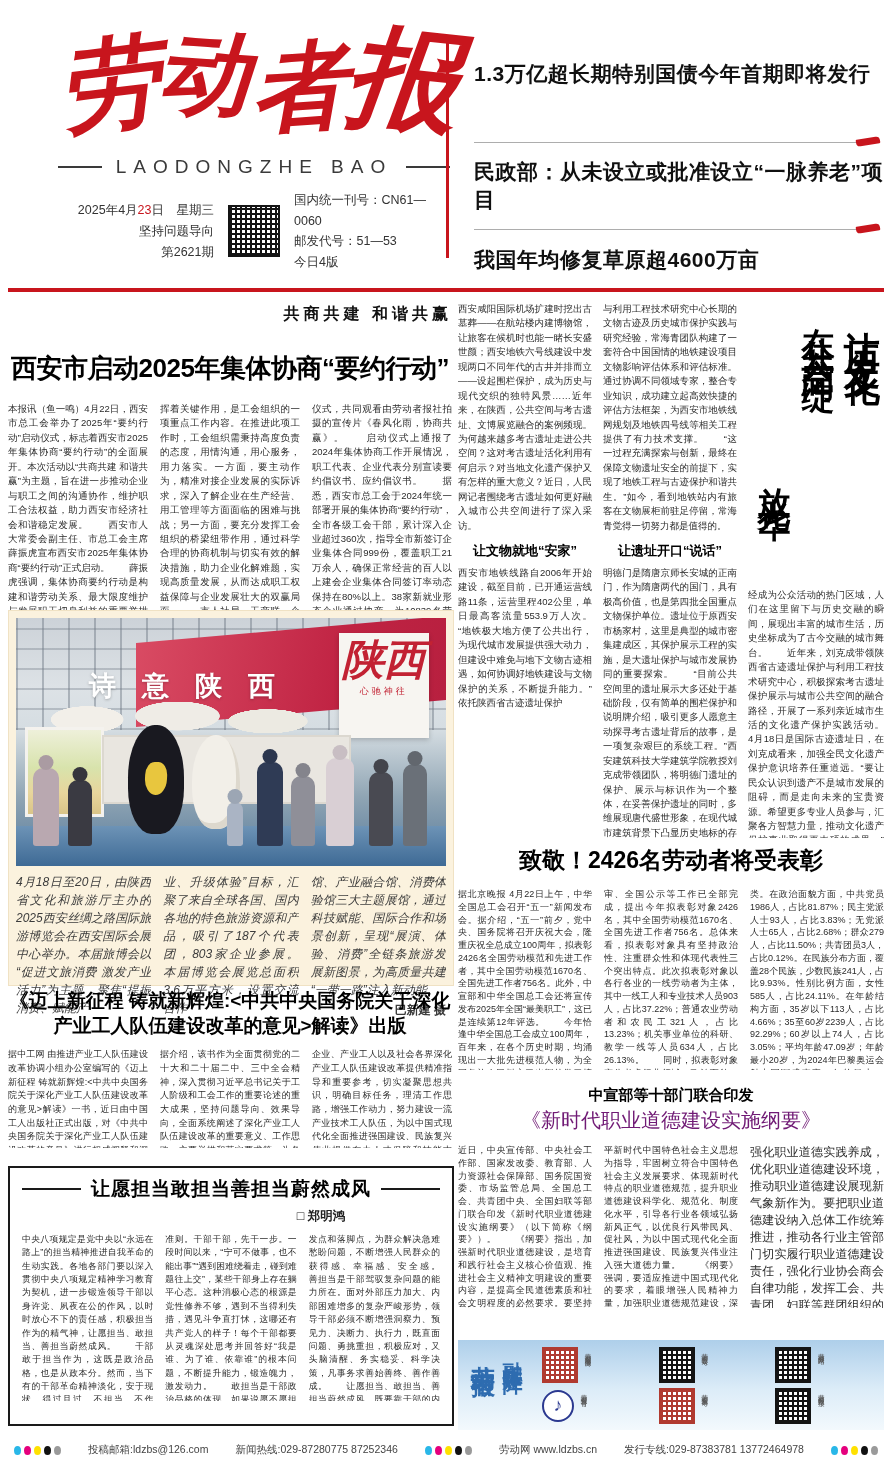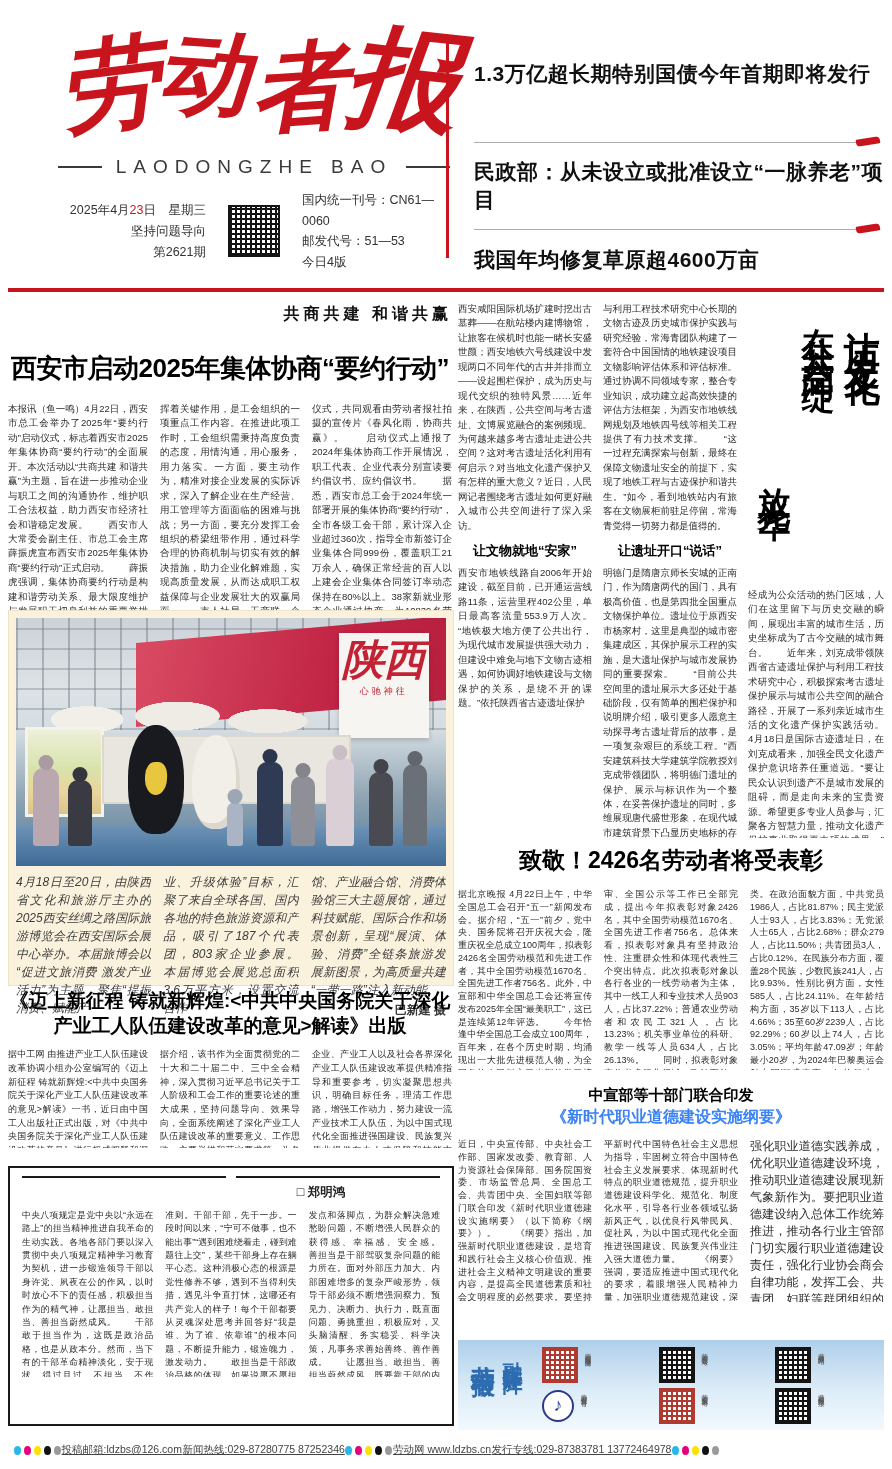--- a/index.html
+++ b/index.html
@@ -10,21 +10,21 @@
   .calli{display:flex;align-items:flex-start;color:#c8151d;font-family:"Liberation Serif",serif;
          font-weight:700;font-style:italic;font-size:100px;line-height:1;}
   .calli span{display:inline-block;}
   .calli .c0{transform:rotate(-7deg) translateY(6px);}
   .calli .c1{transform:rotate(4deg) translateY(-2px);font-size:92px;}
   .calli .c2{transform:rotate(-4deg) translateY(10px);font-size:96px;}
   .calli .c3{transform:rotate(6deg) translateY(-6px);font-size:112px;}
   .romanized{display:flex;align-items:center;gap:14px;color:#3a3a3a;font-size:19px;
              letter-spacing:7px;font-weight:500;}
   .romanized .rule{flex:1;border-top:2px solid #3a3a3a;}
-  .mast-info{display:flex;gap:22px;align-items:center;font-size:12.5px;line-height:1.65;color:#333;}
+  .mast-info{display:flex;gap:14px;align-items:center;font-size:12.5px;line-height:1.65;color:#333;}
   .mast-info .dates{text-align:right;flex:1;}
   .mast-info .pub{text-align:left;flex:1;}
   .day-red{color:#c8151d;}
   .qr{position:relative;background:#fff;border:2px solid #141414;
       background-image:repeating-linear-gradient(0deg,#141414 0 2px,transparent 2px 5px),
                        repeating-linear-gradient(90deg,#141414 0 2px,transparent 2px 5px);}
   .qr.red{border-color:#b03a30;
       background-image:repeating-linear-gradient(0deg,#b03a30 0 2px,transparent 2px 5px),
                        repeating-linear-gradient(90deg,#b03a30 0 2px,transparent 2px 5px);}
   .mast-divider{background:#c8151d;width:3px;}
@@ -163,20 +163,21 @@
       <div class="col">挥着关键作用，是工会组织的一项重点工作内容。在推进此项工作时，工会组织需秉持高度负责的态度，用情沟通，用心服务，用力落实。一方面，要主动作为，精准对接企业发展的实际诉求，深入了解企业在生产经营、用工管理等方面面临的困难与挑战；另一方面，要充分发挥工会组织的桥梁纽带作用，通过科学合理的协商机制与切实有效的解决措施，助力企业化解难题，实现高质量发展，从而达成职工权益保障与企业发展壮大的双赢局面。　　市人社局、工商联、企联会、各区县工会、企业代表及职工代表等130余人出席了启动</div>
       <div class="col">仪式，共同观看由劳动者报社拍摄的宣传片《春风化雨，协商共赢》。　　启动仪式上通报了2024年集体协商工作开展情况，职工代表、企业代表分别宣读要约倡议书、应约倡议书。　　据悉，西安市总工会于2024年统一部署开展的集体协商“要约行动”，全市各级工会干部，累计深入企业超过360次，指导全市新签订企业集体合同999份，覆盖职工21万余人，确保正常经营的百人以上建会企业集体合同签订率动态保持在80%以上。38家新就业形态企业通过协商，为10839名劳动者筑牢权益防线。</div>
     </div>
   </div>
 
   <div class="abs photo-box" style="left:8px;top:610px;width:430px;height:360px;">
     <div class="photo" style="height:248px;">
       <div class="truss"></div>
       <div class="banner-red"></div>
       <div class="wave"></div>
+      <div class="photo-title">诗意陕西</div>
       <div class="board">
         <div class="big">陕西</div>
         <div class="small">心驰神往</div>
       </div>
       <div class="mural"></div>
       <div class="wall"></div>
       <div class="floor"></div>
       <div class="mascot-b">
           <i></i>
         </div>
@@ -202,35 +203,36 @@
     <div class="cols" style="margin-top:10px;height:100px;">
       <div class="col" style="font-size:9px;">据中工网 由推进产业工人队伍建设改革协调小组办公室编写的《迈上新征程 铸就新辉煌:&lt;中共中央国务院关于深化产业工人队伍建设改革的意见&gt;解读》一书，近日由中国工人出版社正式出版，对《中共中央国务院关于深化产业工人队伍建设改革的意见》进行权威阐释和深度解读。</div>
       <div class="col" style="font-size:9px;">据介绍，该书作为全面贯彻党的二十大和二十届二中、三中全会精神，深入贯彻习近平总书记关于工人阶级和工会工作的重要论述的重大成果，坚持问题导向、效果导向，全面系统阐述了深化产业工人队伍建设改革的重要意义、工作思路、主要举措和落实要求等，为各级党委和政府、工会、</div>
       <div class="col" style="font-size:9px;">企业、产业工人以及社会各界深化产业工人队伍建设改革提供精准指导和重要参考，切实凝聚思想共识，明确目标任务，理清工作思路，增强工作动力，努力建设一流产业技术工人队伍，为以中国式现代化全面推进强国建设、民族复兴伟业提供有力人才保障和技能支撑。</div>
     </div>
   </div>
 
   <div class="abs essay" style="left:8px;top:1166px;width:418px;height:240px;">
     <div class="essay-title-row">
       <span class="rule"></span>
+      <span class="essay-title">让愿担当敢担当善担当蔚然成风</span>
       <span class="rule"></span>
     </div>
     <div class="essay-author">□  郑明鸿</div>
     <div class="cols" style="height:168px;">
       <div class="col" style="font-size:8.8px;">中央八项规定是党中央以“永远在路上”的担当精神推进自我革命的生动实践。各地各部门要以深入贯彻中央八项规定精神学习教育为契机，进一步锻造领导干部以身许党、夙夜在公的作风，以时时放心不下的责任感，积极担当作为的精气神，让愿担当、敢担当、善担当蔚然成风。　　干部敢于担当作为，这既是政治品格，也是从政本分。然而，当下有的干部革命精神淡化，安于现状，得过且过，不担当、不作为，不仅引发群众强烈不满，还损害了党和政府的形象。作风建设永远在路上，担当作为的重要性、必要性在推进中国式现代化的进程中愈发重大。　　愿担当是干部起码的做事</div>
       <div class="col" style="font-size:8.8px;">准则。干部干部，先干一步。一段时间以来，“宁可不做事，也不能出事”“遇到困难绕着走，碰到难题往上交”，某些干部身上存在躺平心态。这种消极心态的根源是党性修养不够，遇到不当得利失措，遇见斗争直打怵，这哪还有共产党人的样子！每个干部都要从灵魂深处思考并回答好“我是谁、为了谁、依靠谁”的根本问题，不断提升能力，锻造魄力，激发动力。　　敢担当是干部政治品格的体现。如果说愿不愿担当还有一点能力因素，那么敢不敢担当拷问的就是政治品格。能否敢于负责、勇于担当，最能看出一个干部的党性和作风。共产党的干部，就是要站稳人民立场，把维护人民利益作为出</div>
       <div class="col" style="font-size:8.8px;">发点和落脚点，为群众解决急难愁盼问题，不断增强人民群众的获得感、幸福感、安全感。　　善担当是干部驾驭复杂问题的能力所在。面对外部压力加大、内部困难增多的复杂严峻形势，领导干部必须不断增强洞察力、预见力、决断力、执行力，既直面问题、勇挑重担，积极应对，又头脑清醒、务实稳妥、科学决策，凡事务求善始善终、善作善成。　　让愿担当、敢担当、善担当蔚然成风，既要靠干部的内因驱动，还要抓好外因的促进作用。各地各部门要加大改革创新在干部考核和选拔任用中的权重，建立健全改革容错纠错机制，让能上能“上”、坚决地“下”、大胆地“容”深入人心，形成导向。</div>
     </div>
   </div>
 
   <div class="abs" style="left:458px;top:302px;width:426px;height:536px;display:flex;gap:11px;overflow:hidden;">
     <div style="flex:0 0 134px;overflow:hidden;text-align:justify;">
       <div style="font-size:9.5px;line-height:1.52;color:#2b2b2b;">西安咸阳国际机场扩建时挖出古墓葬——在航站楼内建博物馆，让旅客在候机时也能一睹长安盛世颜；西安地铁六号线建设中发现两口不同年代的古井并排而立——设起围栏保护，成为历史与现代交织的独特风景……近年来，在陕西，公共空间与考古遗址、文博展览融合的案例频现。　　为何越来越多考古遗址走进公共空间？这对考古遗址活化利用有何启示？对当地文化遗产保护又有怎样的重大意义？近日，人民网记者围绕考古遗址如何更好融入城市公共空间进行了深入采访。</div>
       <div class="subhead">让文物就地“安家”</div>
-      <div style="font-size:9.5px;line-height:1.52;color:#2b2b2b;">西安市地铁线路自2006年开始建设，截至目前，已开通运营线路11条，运营里程402公里，单日最高客流量553.9万人次。　　“地铁极大地方便了公共出行，为现代城市发展提供强大动力，但建设中难免与地下文物古迹相遇，如何协调好地铁建设与文物保护的关系，是绕不开的课题。”依托陕西省古迹遗址保护</div>
+      <div style="font-size:9.5px;line-height:1.52;color:#2b2b2b;">西安市地铁线路自2006年开始建设，截至目前，已开通运营线路11条，运营里程402公里，单日最高客流量553.9万人次。　　“地铁极大地方便了公共出行，为现代城市发展提供强大动力，但建设中难免与地下文物古迹相遇，如何协调好地铁建设与文物保护的关系，不断提升能力。”依托陕西省古迹遗址保护</div>
     </div>
     <div style="flex:0 0 134px;overflow:hidden;text-align:justify;">
       <div style="font-size:9.5px;line-height:1.52;color:#2b2b2b;">与利用工程技术研究中心长期的文物古迹及历史城市保护实践与研究经验，常海青团队构建了一套符合中国国情的地铁建设项目文物影响评估体系和评估标准。　　通过协调不同领域专家，整合专业知识，成功建立起高效快捷的评估方法框架，为西安市地铁线网规划及地铁四号线等相关工程提供了有力技术支撑。　　“这一过程充满探索与创新，最终在保障文物遗址安全的前提下，实现了地铁工程与古迹保护和谐共生。”如今，看到地铁站内有旅客在文物展柜前驻足停留，常海青觉得一切努力都是值得的。</div>
       <div class="subhead">让遗址开口“说话”</div>
       <div style="font-size:9.5px;line-height:1.52;color:#2b2b2b;">明德门是隋唐京师长安城的正南门，作为隋唐两代的国门，具有极高价值，也是第四批全国重点文物保护单位。遗址位于原西安市杨家村，这里是典型的城市密集建成区，其保护展示工程的实施，是大遗址保护与城市发展协同的重要探索。　　“目前公共空间里的遗址展示大多还处于基础阶段，仅有简单的围栏保护和说明牌介绍，吸引更多人愿意主动探寻考古遗址背后的故事，是一项复杂艰巨的系统工程。”西安建筑科技大学建筑学院教授刘克成带领团队，将明德门遗址的保护、展示与标识作为一个整体，在妥善保护遗址的同时，多维展现唐代盛世形象，在现代城市建筑背景下凸显历史地标的存在，力求准确体现遗址保护的真实性与完整性原则。　　“我们创新实施的遗址信息完整尺寸异地标识展示，是西安在大遗址保护展示领域的科技成果示范，也是西安向国际古迹遗址保护领域贡献的中国方案。”刘克成告诉记者，建成后的明德门遗址保护展示工程，已</div>
     </div>
     <div style="flex:1;overflow:hidden;">
       <div class="vtitle" style="height:286px;">
         <div class="vcol" style="right:2px;">让历史文化</div>
         <div class="vcol" style="right:48px;font-size:33px;">在公共空间绽</div>
@@ -245,21 +247,21 @@
     <div style="font-size:23px;font-weight:800;text-align:center;color:#000;">致敬！2426名劳动者将受表彰</div>
     <div class="cols" style="margin-top:12px;height:182px;">
       <div class="col" style="font-size:9px;line-height:1.42;">据北京晚报 4月22日上午，中华全国总工会召开“五一”新闻发布会。据介绍，“五一”前夕，党中央、国务院将召开庆祝大会，隆重庆祝全总成立100周年，拟表彰2426名全国劳动模范和先进工作者，其中全国劳动模范1670名、全国先进工作者756名。此外，中宣部和中华全国总工会还将宣传发布2025年全国“最美职工”，这已是连续第12年评选。　　今年恰逢中华全国总工会成立100周年，百年来，在各个历史时期，均涌现出一大批先进模范人物，为全国各族人民树立了光辉的学习榜样。今年是第17次评选表彰全国劳动模范和先进工作者。目前，基层</div>
       <div class="col" style="font-size:9px;line-height:1.42;">审、全国公示等工作已全部完成，提出今年拟表彰对象2426名，其中全国劳动模范1670名、全国先进工作者756名。总体来看，拟表彰对象具有坚持政治性、注重群众性和体现代表性三个突出特点。此次拟表彰对象以各行各业的一线劳动者为主体，其中一线工人和专业技术人员903人，占比37.22%；普通农业劳动者和农民工321人，占比13.23%；机关事业单位的科研、教学一线等人员634人，占比26.13%。　　同时，拟表彰对象充分考虑行业领域、政治面貌、民族、性别等方面的代表性。在行业分布方面，涵盖农、林、牧、渔业，制造业、信息传输、计算机服务和软件业等20个国民经济门</div>
       <div class="col" style="font-size:9px;line-height:1.42;">类。在政治面貌方面，中共党员1986人，占比81.87%；民主党派人士93人，占比3.83%；无党派人士65人，占比2.68%；群众279人，占比11.50%；共青团员3人，占比0.12%。在民族分布方面，覆盖28个民族，少数民族241人，占比9.93%。性别比例方面，女性585人，占比24.11%。在年龄结构方面，35岁以下113人，占比4.66%；35至60岁2239人，占比92.29%；60岁以上74人，占比3.05%；平均年龄47.09岁；年龄最小20岁，为2024年巴黎奥运会射击冠军盛李豪；年龄最大72岁，为四川金川鑫华果蔬种植专业合作社成员陈腮英。此外，非公有制经济人士、新就业形态劳动者等均占一定比例。</div>
     </div>
   </div>
 
   <div class="abs" style="left:458px;top:1086px;width:426px;">
     <div style="font-size:15px;font-weight:800;text-align:center;color:#000;">中宣部等十部门联合印发</div>
-    <div style="font-size:16px;font-weight:700;text-align:center;color:#3b82f6;margin-top:2px;">《新时代职业道德建设实施纲要》</div>
+    <div style="font-size:20px;font-weight:400;text-align:center;color:#701a75;margin-top:2px;">《新时代职业道德建设实施纲要》</div>
     <div class="cols" style="margin-top:10px;height:164px;">
       <div class="col" style="font-size:9px;line-height:1.42;">近日，中央宣传部、中央社会工作部、国家发改委、教育部、人力资源社会保障部、国务院国资委、市场监管总局、全国总工会、共青团中央、全国妇联等部门联合印发《新时代职业道德建设实施纲要》（以下简称《纲要》）。　　《纲要》指出，加强新时代职业道德建设，是培育和践行社会主义核心价值观、推进社会主义精神文明建设的重要内容，是提高全民道德素质和社会文明程度的必然要求。要坚持以习近</div>
       <div class="col" style="font-size:9px;line-height:1.42;">平新时代中国特色社会主义思想为指导，牢固树立符合中国特色社会主义发展要求、体现新时代特点的职业道德规范，提升职业道德建设科学化、规范化、制度化水平，引导各行业各领域弘扬新风正气，以优良行风带民风、促社风，为以中国式现代化全面推进强国建设、民族复兴伟业注入强大道德力量。　　《纲要》强调，要适应推进中国式现代化的要求，着眼增强人民精神力量，加强职业道德规范建设，深化职业道德教育引导，</div>
       <div class="col" style="font-size:12px;line-height:1.42;">强化职业道德实践养成，优化职业道德建设环境，推动职业道德建设展现新气象新作为。要把职业道德建设纳入总体工作统筹推进，推动各行业主管部门切实履行职业道德建设责任，强化行业协会商会自律功能，发挥工会、共青团、妇联等群团组织的优势，共同推进职业道德建设。各级党委宣传部要切实加强对职业道德建设的统筹协调和规划指导，推动工作任务落实，促进职业道德建设不断开创新局面。</div>
     </div>
   </div>
 
   <div class="abs matrix" style="left:458px;top:1340px;width:406px;height:78px;">
     <div class="matrix-label"><span>劳动者报</span><br><span style="font-size:20px;">融媒体矩阵</span></div>
     <div class="matrix-items">
@@ -283,21 +285,21 @@
         <div class="qr red"></div>
         <div class="cap">劳动者报头条号</div>
       </div>
       <div class="matrix-item">
         <div class="qr"></div>
         <div class="cap">劳动者报数字报</div>
       </div>
     </div>
   </div>
 
-  <div class="abs footer" style="left:14px;top:1443px;width:705px;text-decoration:underline;">
+  <div class="abs footer" style="left:14px;top:1443px;width:864px;">
     <span class="dots">
         <i class="d1"></i>
         <i class="d2"></i>
         <i class="d3"></i>
         <i class="d4"></i>
         <i class="d5"></i>
       </span>
     <span>投稿邮箱:ldzbs@126.com</span>
     <span>新闻热线:029-87280775  87252346</span>
     <span class="dots">

